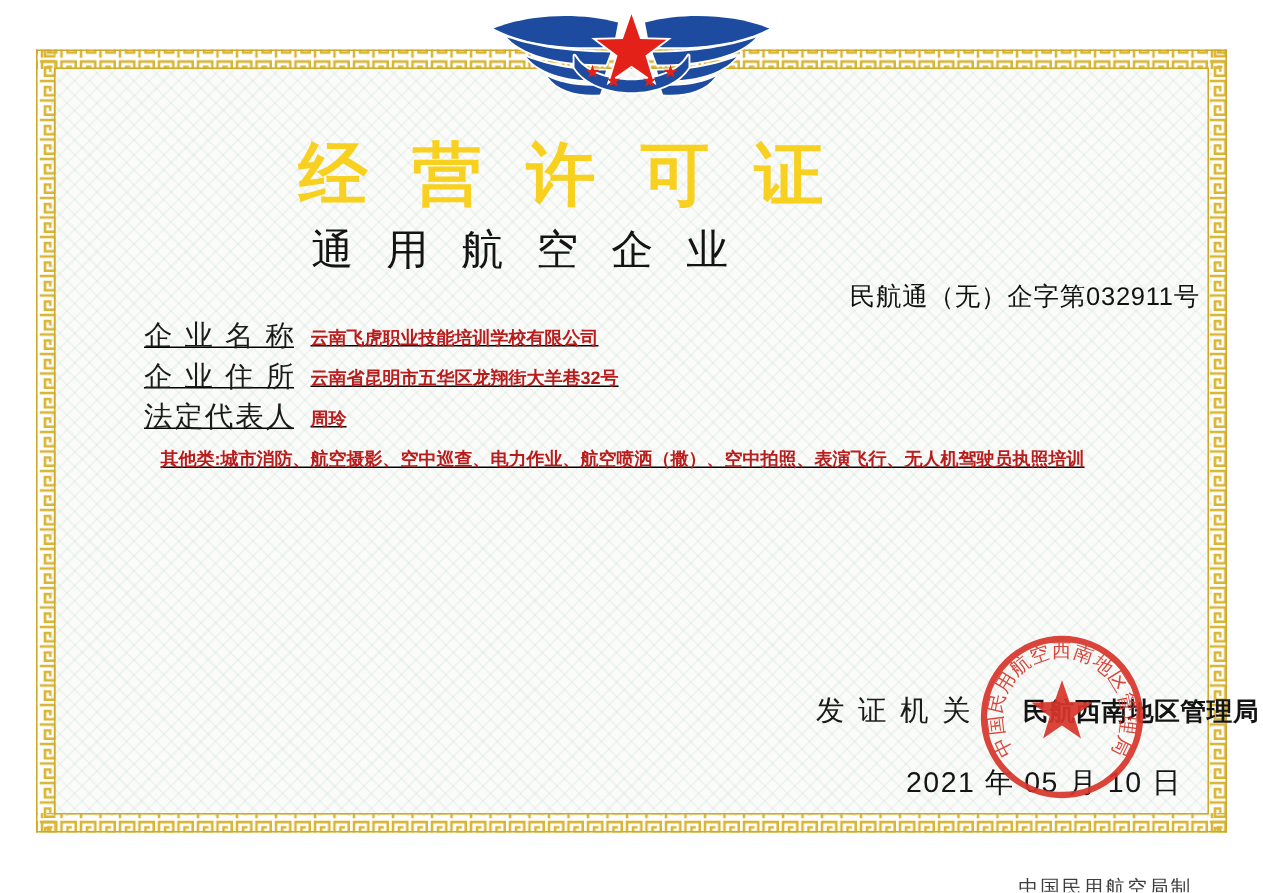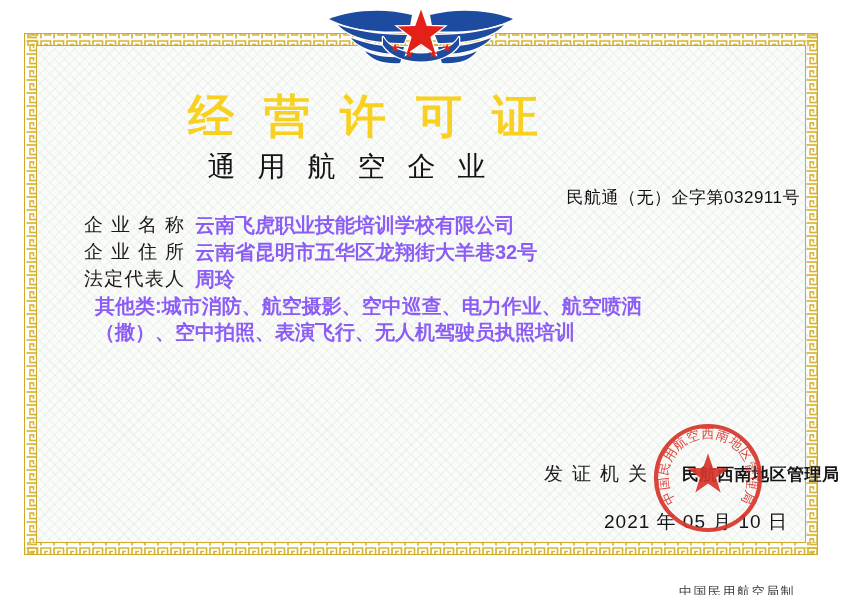--- a/index.html
+++ b/index.html
@@ -15,41 +15,41 @@
       repeating-linear-gradient(-45deg, rgba(150,185,170,0.10) 0 1.5px, transparent 1.5px 7px);
     z-index:0;
   }
 
   .border-svg{position:absolute;left:0;top:0;z-index:1;}
   .logo{position:absolute;left:329px;top:4px;width:184px;height:78px;z-index:3;}
 
   .title{
     position:absolute;left:0;top:86px;width:726px;text-align:center;
     font-size:46px;font-weight:bold;letter-spacing:30px;text-indent:30px;
-    color:#f8d020;z-index:2;font-family:"Liberation Serif",serif;
+    color:#f8d020;z-index:2;font-family:"Liberation Serif",serif;padding-left:11px;
   }
   .subtitle{
     position:absolute;left:0;top:148px;width:693px;text-align:center;
     font-size:28px;font-weight:normal;letter-spacing:22px;text-indent:22px;
     color:#141414;z-index:2;
   }
   .cert-no{
     position:absolute;right:42px;top:186px;font-size:17px;color:#111;z-index:2;
     letter-spacing:0.5px;
   }
 
-  .fields{position:absolute;left:84px;top:212px;width:714px;z-index:2;}
+  .fields{position:absolute;left:96px;top:212px;width:714px;z-index:2;text-decoration:underline;}
   .field-row{display:flex;align-items:flex-start;margin-bottom:1px;}
   .field-label{
     flex:0 0 100px;width:100px;font-size:19px;color:#1a1a1a;line-height:26px;
     font-family:"Liberation Serif",serif;
     text-align:justify;text-align-last:justify;text-justify:inter-character;
   }
   .field-value{
-    font-size:20px;font-weight:bold;color:#8b5cf6;line-height:26px;
+    font-size:12px;font-weight:bold;color:#b91c1c;line-height:26px;
     padding-left:11px;max-width:622px;
   }
 
   .issuer{position:absolute;left:516px;top:461px;display:flex;align-items:baseline;z-index:2;}
   .issuer-label{
     font-size:19px;color:#1a1a1a;letter-spacing:9px;
     font-family:"Liberation Serif",serif;white-space:nowrap;margin-left:28px;
   }
   .issuer-value{font-size:17px;font-weight:bold;color:#141414;margin-left:26px;white-space:nowrap;letter-spacing:0.5px;}
 

